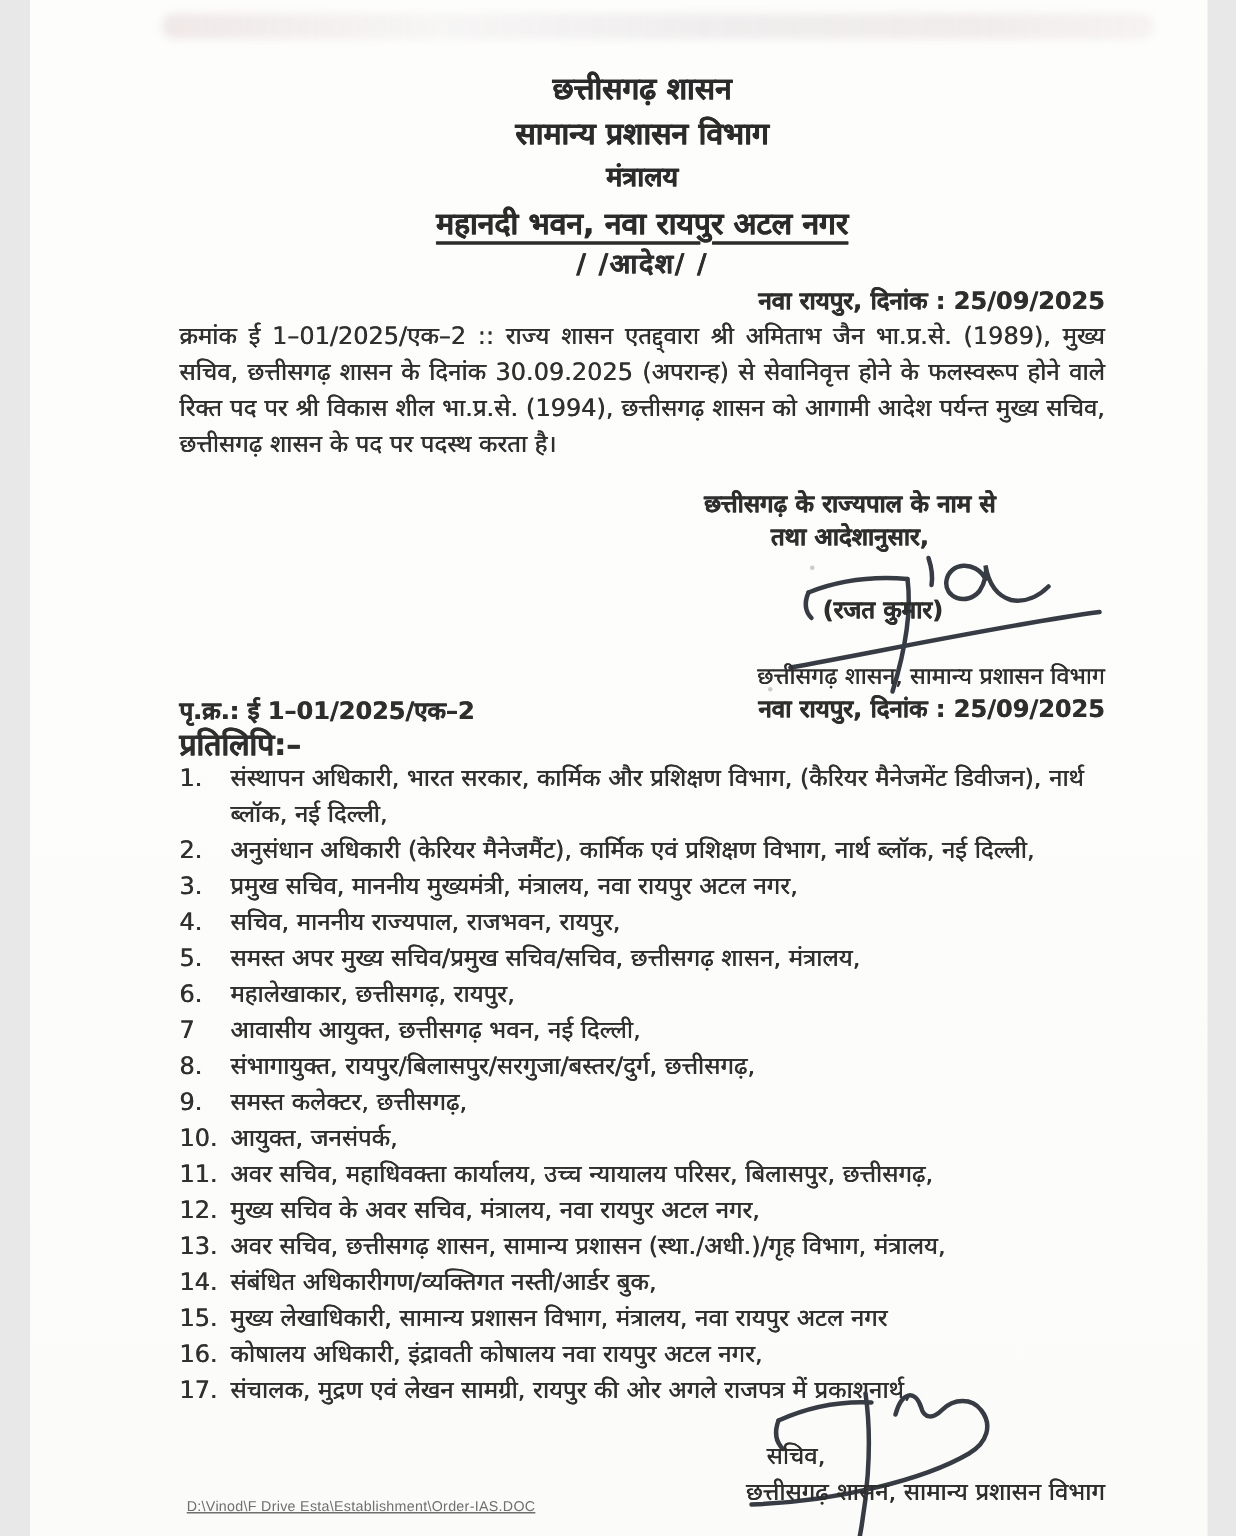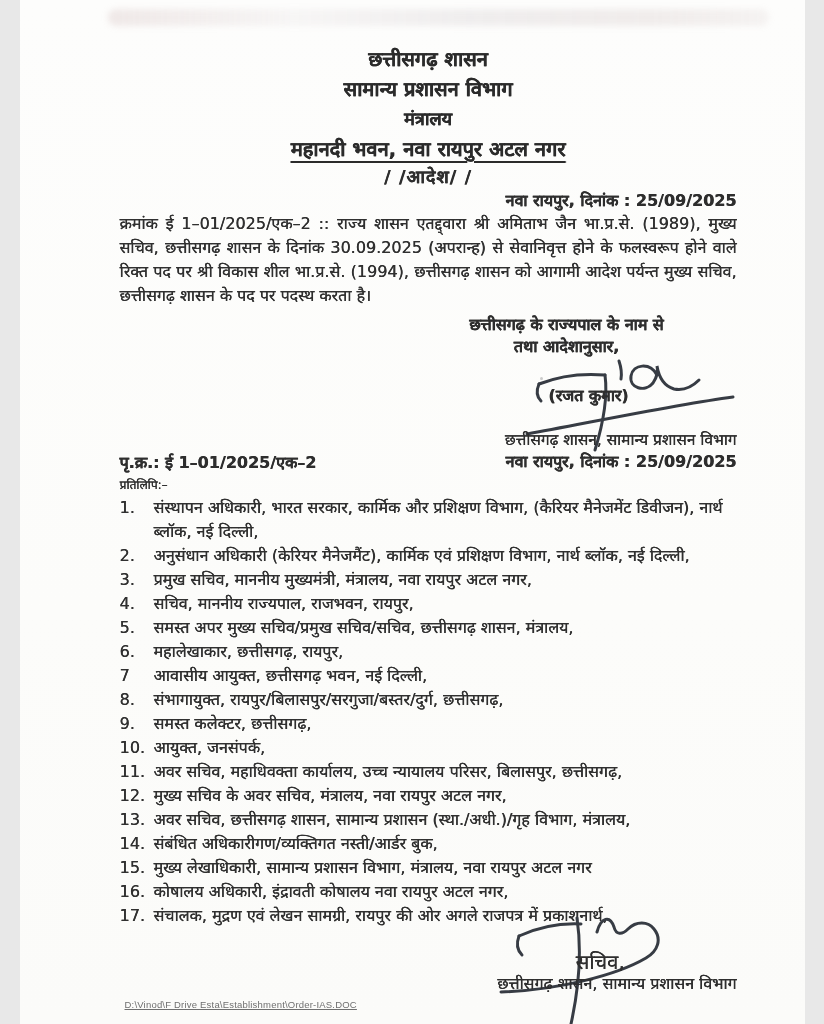--- a/index.html
+++ b/index.html
@@ -20,42 +20,42 @@
   .hdr-line{ font-size:20px; font-weight:bold; line-height:30px; color:#2b2b2b; }
   .hdr-line.small{ font-size:18px; }
   .hdr-line.underlined{ text-decoration:underline; text-underline-offset:5px; text-decoration-thickness:1.5px; }
   .order-title{ font-size:18px; font-weight:bold; line-height:26px; text-align:center; letter-spacing:1px; }
   .dateline{ font-size:16px; font-weight:bold; line-height:22px; text-align:right; }
 
   
   .para{ font-size:16px; line-height:24px; text-align:justify; margin:0; color:#303030; }
 
   
-  .auth{ width:340px; margin-left:auto; margin-top:6px; }
+  .auth{ width:340px; margin-left:auto; margin-top:17px; }
   .auth-line{ font-size:16px; font-weight:bold; line-height:22px; text-align:center; }
   .auth-sig-wrap{ position:relative; height:112px; }
   .sig-svg{ position:absolute; pointer-events:none; }
   .sig-svg path{ fill:none; stroke:#373c44; stroke-width:3; stroke-linecap:round; }
   .auth-name{ position:absolute; top:26px; left:0; width:100%; text-align:center; padding-left:44px; box-sizing:border-box; font-size:16px; font-weight:bold; }
   .auth-title{ position:absolute; top:48px; left:0; width:100%; text-align:center; padding-left:92px; box-sizing:border-box; font-size:16px; }
   .auth-dept{ position:absolute; top:70px; right:0; font-size:15.5px; text-align:right; }
   .auth-date{ position:absolute; top:92px; right:0; font-size:16px; font-weight:bold; text-align:right; }
 
   
   .refrow{ margin-top:-18px; font-size:16px; font-weight:bold; line-height:22px; }
-  .copylabel{ font-size:12px; font-weight:normal; line-height:22px; }
+  .copylabel{ font-size:20px; font-weight:bold; line-height:22px; }
   .itemlist{ list-style:none; margin:0; padding:0; }
   .item{ display:flex; font-size:16px; line-height:24px; color:#303030; }
   .item .no{ flex:0 0 34px; }
   .item .txt{ flex:1; }
   .closing{ font-size:16px; line-height:24px; margin:0; color:#303030; }
 
   
   .bsig{ position:relative; width:300px; margin-left:auto; height:70px; margin-top:2px; }
-  .bsig-title{ position:absolute; top:18px; left:0; width:100%; box-sizing:border-box; padding-right:112px; text-align:right; font-size:20px; }
+  .bsig-title{ position:absolute; top:18px; left:0; width:100%; box-sizing:border-box; padding-right:112px; text-align:center; font-size:16px; }
   .bsig-dept{ position:absolute; top:42px; right:0; font-size:16px; text-align:right; }
 
   
   .smudge-top{ position:absolute; top:9px; left:88px; right:36px; height:17px;
     background:linear-gradient(90deg, rgba(186,152,152,.20), rgba(168,148,158,.07) 28%, rgba(150,135,145,.13) 55%, rgba(175,150,150,.16) 82%, rgba(180,155,155,.10));
     filter:blur(3px); border-radius:8px; }
   .edge-line{ position:absolute; top:0; bottom:0; left:818px; width:2px; background:#cdcdcd; opacity:.85; }
   .speck{ position:absolute; width:3px; height:3px; border-radius:50%; background:#9a9a9a; opacity:.5; }
 
   .footer-path{ position:absolute; left:105px; bottom:14px; font-size:9.5px; color:#6f6f6f; font-family:"Liberation Sans",sans-serif; letter-spacing:.2px;text-decoration:underline; }

